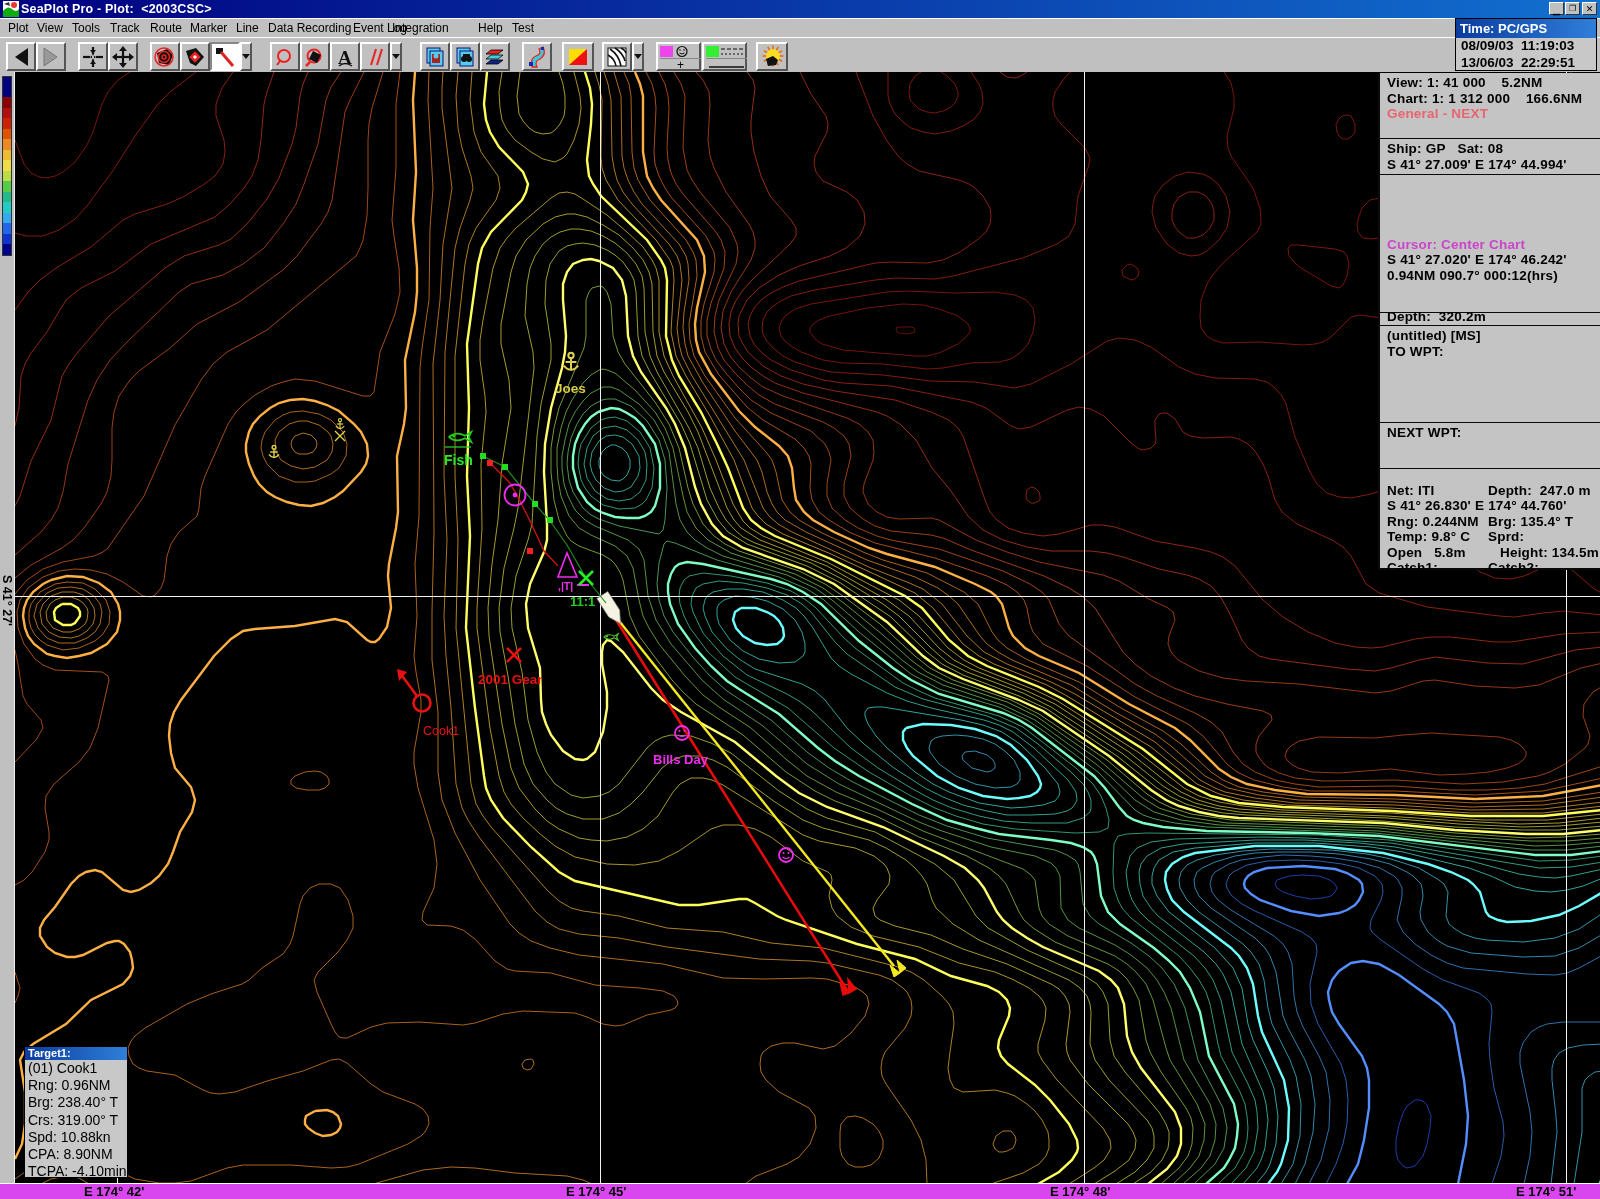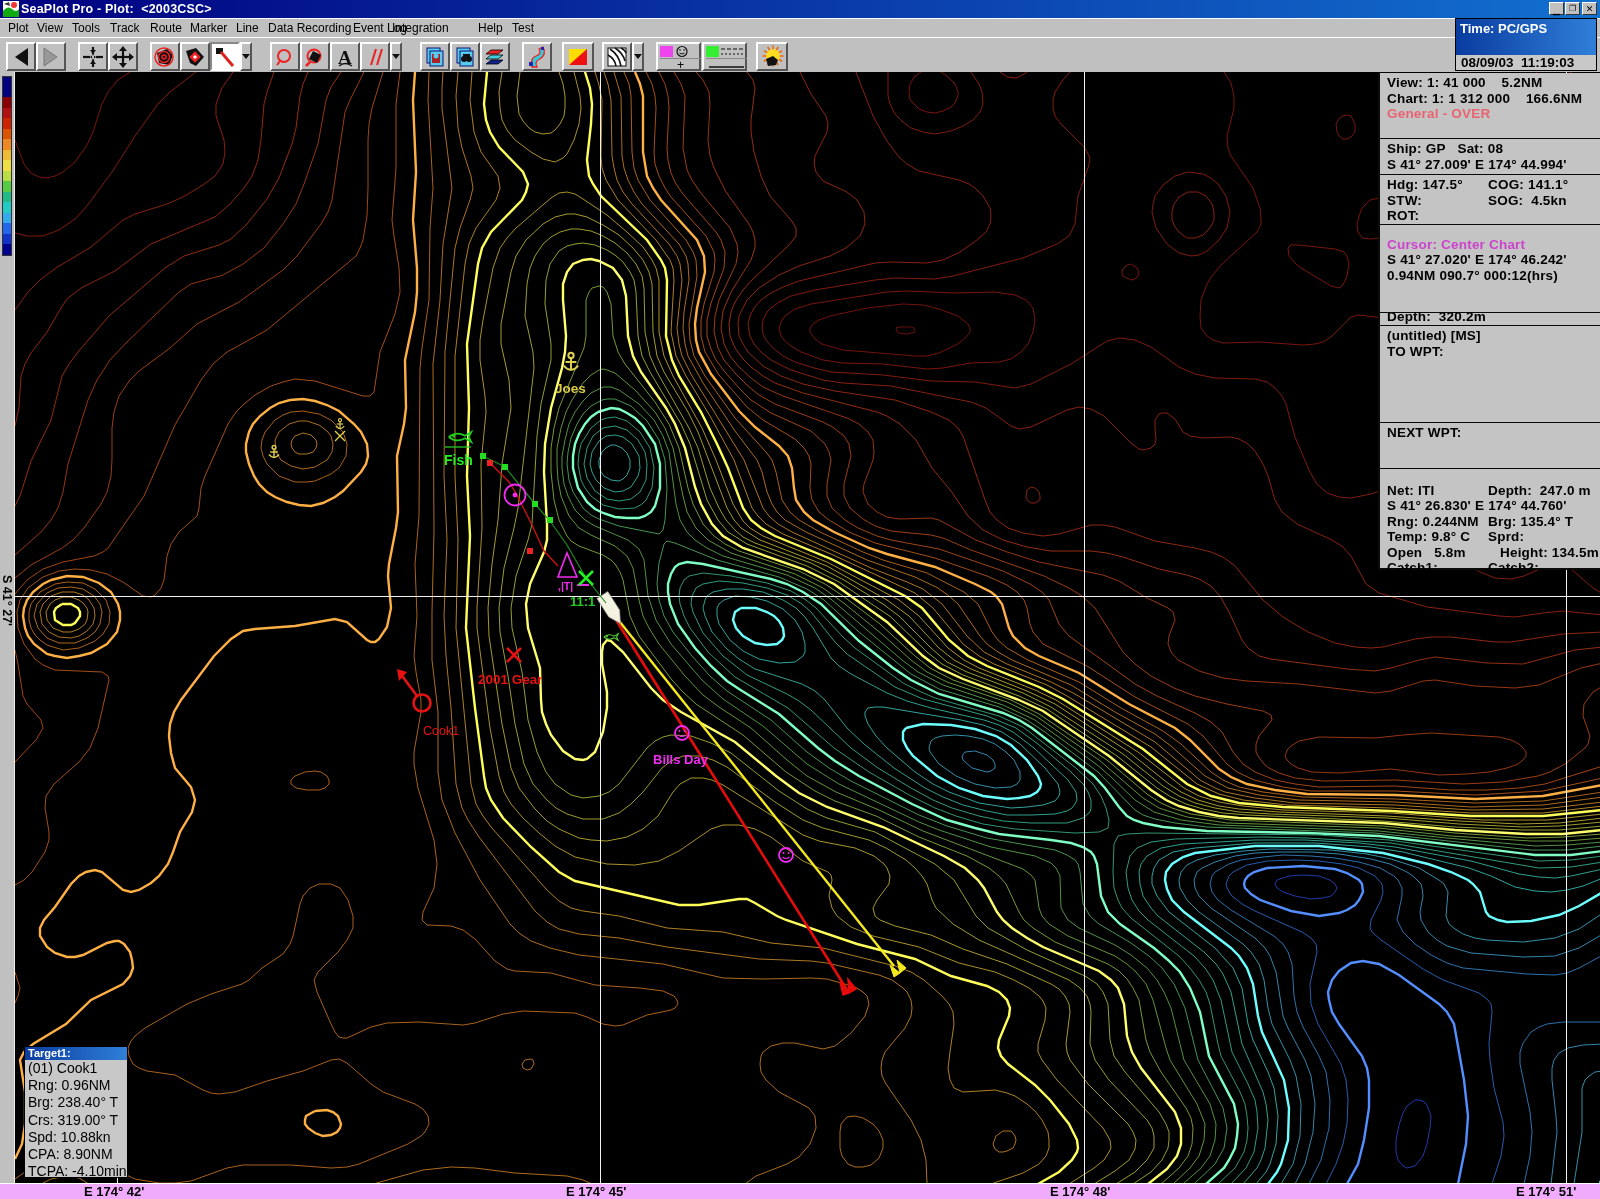--- a/index.html
+++ b/index.html
@@ -234,21 +234,21 @@
             <line x1="16.418565858820354" y1="5.133356371066345" x2="18.286442049722197" y2="1.9278706769067195"></line>
             <line x1="18.89523889799525" y1="7.630985554266088" x2="22.116348811332855" y2="5.790183846803229"></line>
           </g>
           <path d="M6 14 l7,-3 5,4 -2,5 -8,1 z" fill="#111"></path>
         </svg>
       </div>
     </div>
   </div>
 
 <div style="position:absolute;left:1455px;top:18px;width:142px;height:53px;border:1px solid #000;background:#c8c8c8">
- <div style="height:36px;background:linear-gradient(90deg,#0a3ca0,#2f7fd8);color:#fff;font-weight:bold;font-size:13px;line-height:19px;padding-left:4px">Time: PC/GPS</div>
+ <div style="height:19px;background:linear-gradient(90deg,#0a3ca0,#2f7fd8);color:#fff;font-weight:bold;font-size:13px;line-height:19px;padding-left:4px">Time: PC/GPS</div>
  <div style="font-size:13.5px;font-weight:bold;line-height:16.5px;padding-left:5px">08/09/03&nbsp; 11:19:03<br>13/06/03&nbsp; 22:29:51</div>
 </div>
 
 <div style="position:absolute;left:0;top:72px;width:14px;height:1111px;background:#c0c0c0"></div>
 <div style="position:absolute;left:2px;top:76px;width:10px;border:1px solid #333">
     <div style="height:20px;background:#000080"></div>
     <div style="height:10.5px;background:#8b0000"></div>
     <div style="height:10.5px;background:#b01010"></div>
     <div style="height:10.5px;background:#cc2200"></div>
     <div style="height:10.5px;background:#dd5500"></div>
@@ -380,30 +380,25 @@
         <path d="M-9,0 Q-3,-5 4,-1 L9,-4 L7,0 L9,4 L4,1 Q-3,5 -9,0"></path>
         <circle cx="-5" cy="-1" r="0.6"></circle>
       </g>
     </svg>
 </div>
 
 <div style="position:absolute;left:1378px;top:73px;width:222px;height:497px;background:#c4c4c4;border-left:2px solid #0a0a0a;border-bottom:1px solid #0a0a0a;overflow:hidden">
 <div style="position:absolute;left:0;top:0px;width:100%;height:66px;border-bottom:1.5px solid #0a0a0a;padding-top:2px">
       <div class="pl ">View: 1: 41 000&nbsp;&nbsp;&nbsp; 5.2NM</div>
       <div class="pl ">Chart: 1: 1 312 000&nbsp;&nbsp;&nbsp; 166.6NM</div>
-      <div class="pl gen">General - OVER</div>
+      <div class="pl gen">General - NEXT</div>
     </div>
     <div style="position:absolute;left:0;top:66px;width:100%;height:36px;border-bottom:1.5px solid #0a0a0a;padding-top:2px">
       <div class="pl ">Ship: GP&nbsp;&nbsp; Sat: 08</div>
       <div class="pl ">S 41° 27.009' E 174° 44.994'</div>
-    </div>
-    <div style="position:absolute;left:0;top:102px;width:100%;height:49.5px;border-bottom:1.5px solid #0a0a0a;padding-top:2px">
-      <div class="pl "><span>Hdg: 147.5°</span><span style="position:absolute;left:108px">COG: 141.1°</span></div>
-      <div class="pl "><span>STW:</span><span style="position:absolute;left:108px">SOG:&nbsp; 4.5kn</span></div>
-      <div class="pl ">ROT:</div>
     </div>
     <div style="position:absolute;left:0;top:151.5px;width:100%;height:88px;border-bottom:1.5px solid #0a0a0a;padding-top:12px">
       <div class="pl cur">Cursor: Center Chart</div>
       <div class="pl ">S 41° 27.020' E 174° 46.242'</div>
       <div class="pl ">0.94NM 090.7° 000:12(hrs)</div>
     </div>
     <div style="position:absolute;left:0;top:234px;width:100%;height:19px;border-bottom:1.5px solid #0a0a0a;padding-top:2px">
       <div class="pl ">Depth:&nbsp; 320.2m</div>
     </div>
     <div style="position:absolute;left:0;top:350px;width:100%;height:45.5px;border-bottom:1.5px solid #0a0a0a;padding-top:2px">
@@ -429,17 +424,17 @@
       <div style="height:17.2px">(01) Cook1</div>
       <div style="height:17.2px">Rng: 0.96NM</div>
       <div style="height:17.2px">Brg: 238.40° T</div>
       <div style="height:17.2px">Crs: 319.00° T</div>
       <div style="height:17.2px">Spd: 10.88kn</div>
       <div style="height:17.2px">CPA: 8.90NM</div>
       <div style="height:17.2px">TCPA: -4.10min</div>
     </div>
 </div>
 
-<div style="position:absolute;left:0;top:1183px;width:1600px;height:16px;background:#f0abfc;border-top:1px solid #fff;font-size:13px;font-weight:bold">
+<div style="position:absolute;left:0;top:1183px;width:1600px;height:16px;background:#d946ef;border-top:1px solid #fff;font-size:13px;font-weight:bold">
  <span style="position:absolute;left:84px">E 174° 42'</span>
  <span style="position:absolute;left:566px">E 174° 45'</span>
  <span style="position:absolute;left:1050px">E 174° 48'</span>
  <span style="position:absolute;left:1516px">E 174° 51'</span>
 </div>
 </body></html>

